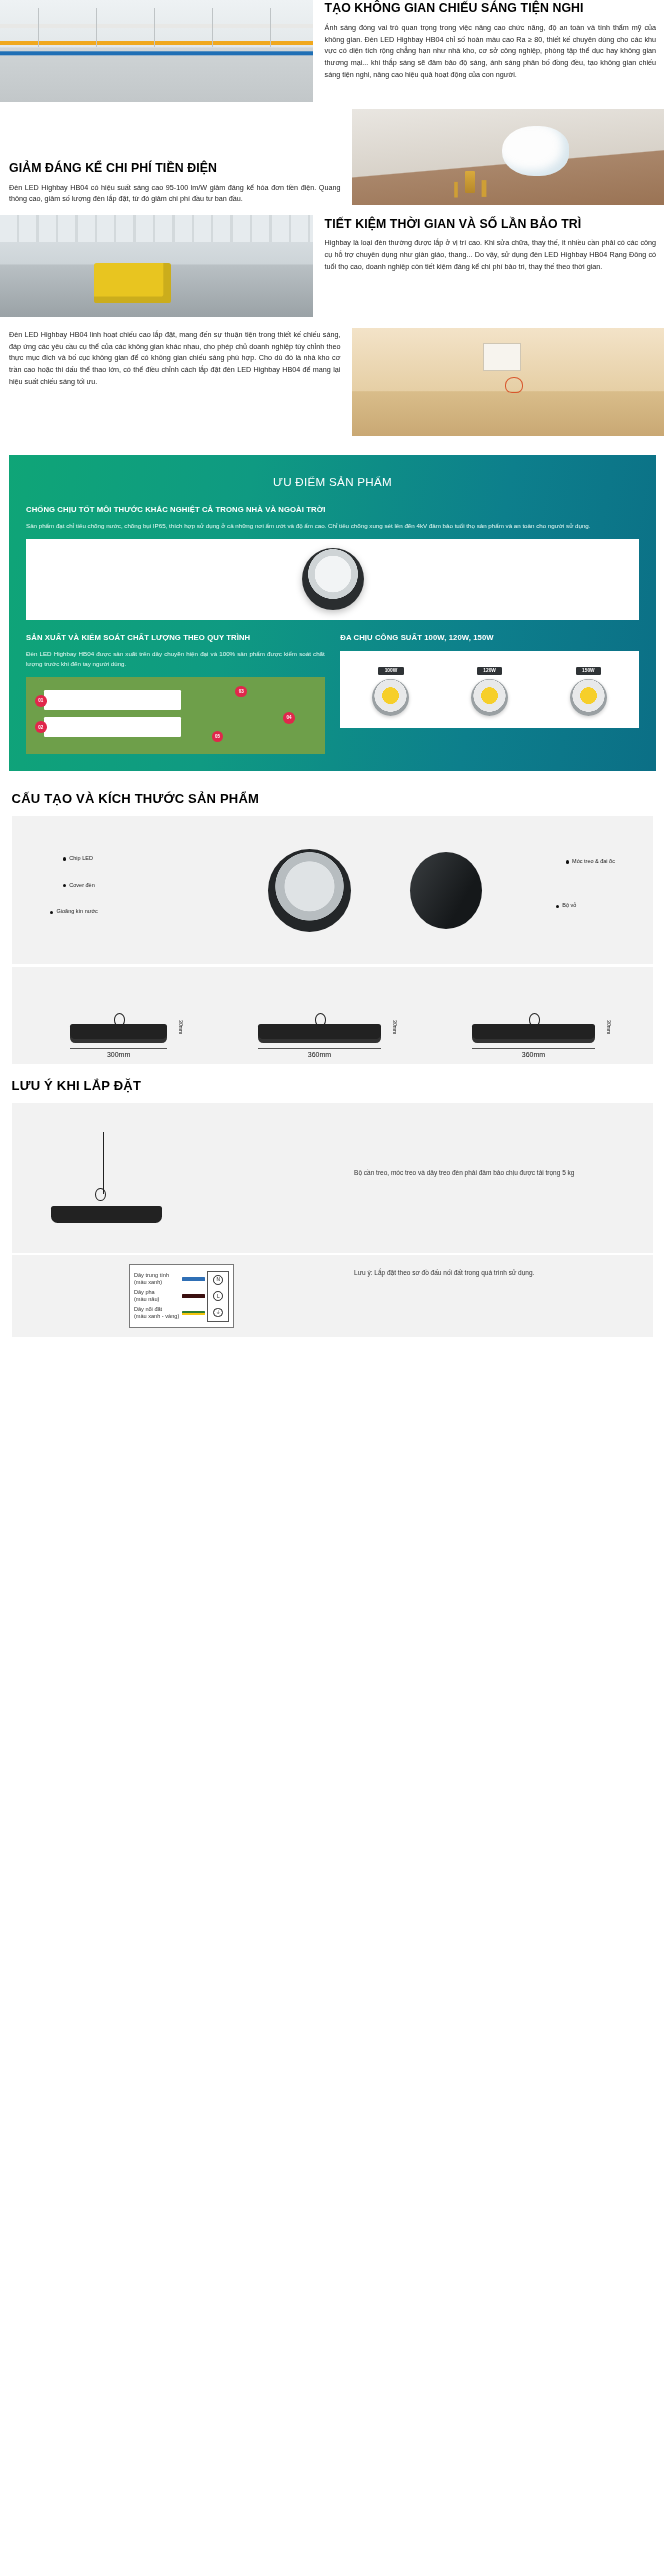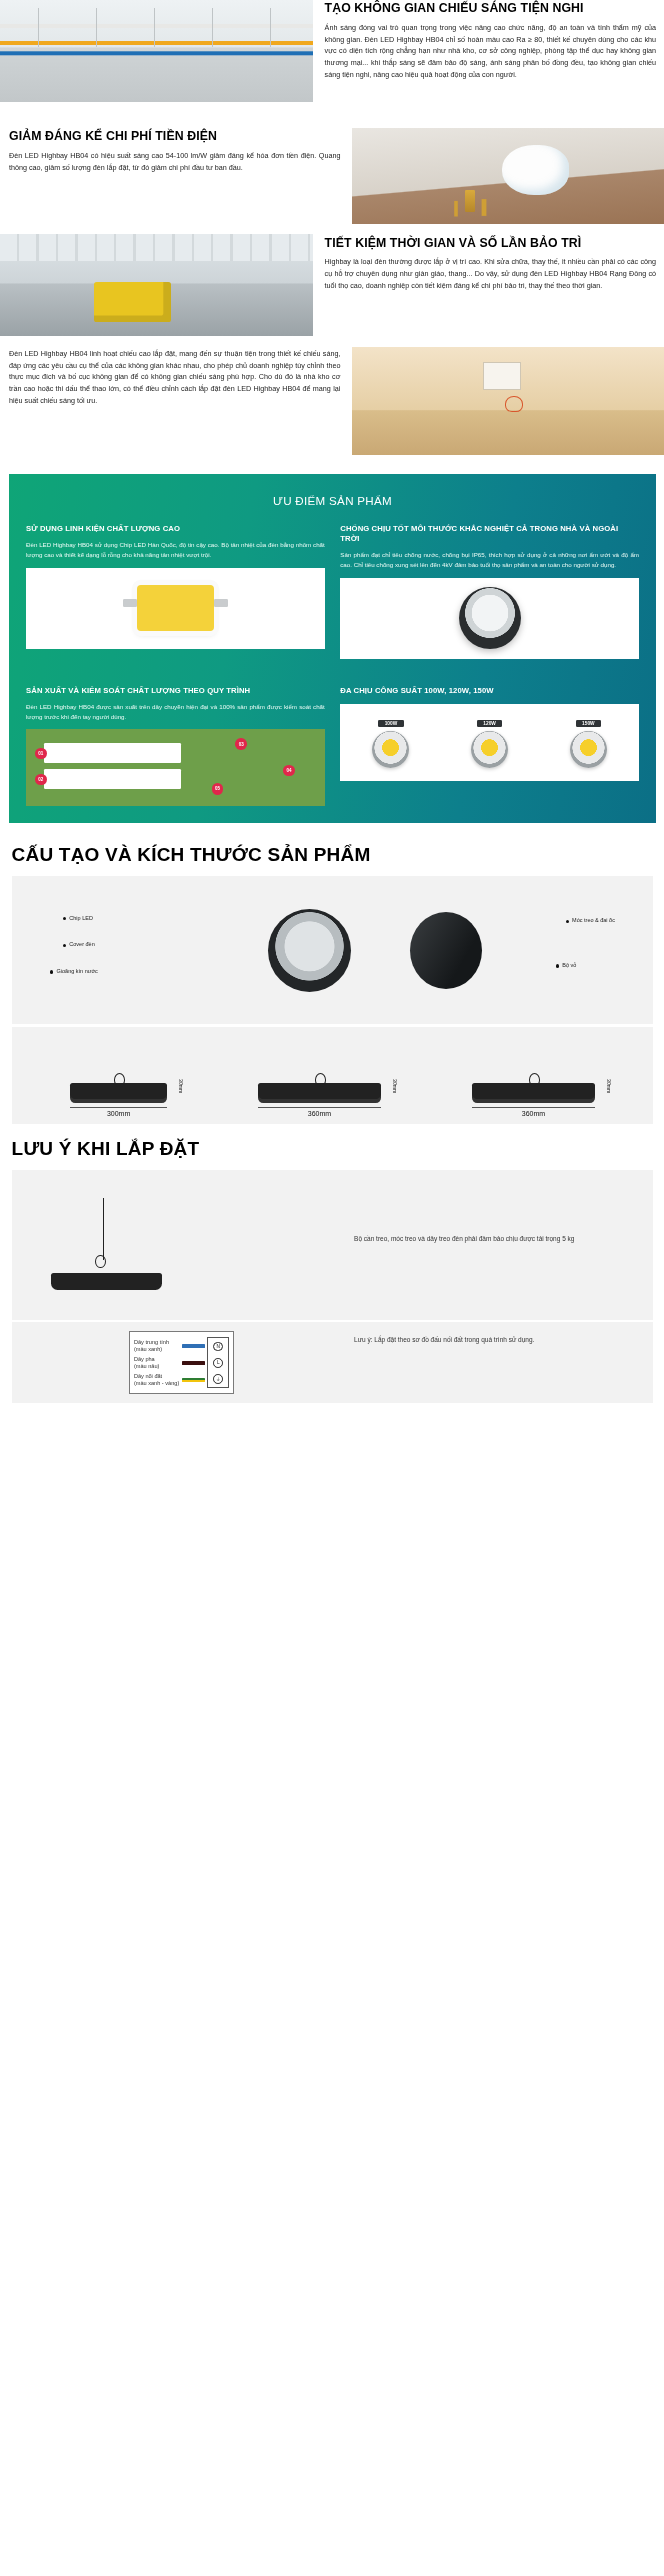--- a/index.html
+++ b/index.html
@@ -49,21 +49,21 @@
     margin:0 0 5.8px 0; letter-spacing:0.1px; min-height:10.3px;
   }
   p.adv-txt {
     font-size:6.2px; line-height:1.6; color:#eafcf6; text-align:justify;
     margin:0 0 7.7px 0;
   }
   .adv-media { width:100%; margin-top:2.6px; }
 
   
   h2.sec-ttl {
-    font-size:19px; font-weight:bold; color:#000; letter-spacing:0.2px;
+    font-size:13px; font-weight:bold; color:#000; letter-spacing:0.2px;
     padding:14px 11.6px 10.3px 11.6px; text-transform:uppercase;
   }
   .grey-card { margin:0 11.6px; background:#f2f2f2; padding:10.3px 6.5px; }
 
   
   .install-row { display:flex; align-items:flex-start; gap:9px; }
   .note-txt { font-size:6.5px; line-height:1.65; color:#333; }
 
   .legend-box { border:0.6px solid #7a7a7a; background:#fff; padding:5.2px 3.9px; display:flex; }
   .legend-labels { font-size:5.6px; line-height:1.28; color:#333; }
@@ -203,27 +203,27 @@
   <div class="feat">
     <div class="col-img">
       <div class="photo ph factory"></div>
     </div>
     <div class="col-txt">
       <h2 class="ttl">TẠO KHÔNG GIAN CHIẾU SÁNG TIỆN NGHI</h2>
       <p class="body">Ánh sáng đóng vai trò quan trọng trong việc nâng cao chức năng, độ an toàn và tính thẩm mỹ của không gian. Đèn LED Highbay HB04 chỉ số hoàn màu cao Ra ≥ 80, thiết kế chuyên dùng cho các khu vực có diện tích rộng chẳng hạn như nhà kho, cơ sở công nghiệp, phòng tập thể dục hay không gian thương mại... khi thắp sáng sẽ đảm bảo độ sáng, ánh sáng phân bố đồng đều, tạo không gian chiếu sáng tiện nghi, nâng cao hiệu quả hoạt động của con người.</p>
     </div>
   </div>
 
-  <div class="feat rev" style="margin-top:26px;">
+  <div class="feat rev" style="margin-top:7px;align-items:flex-end;">
     <div class="col-img">
       <div class="photo ph piggy"></div>
     </div>
     <div class="col-txt">
       <h2 class="ttl">GIẢM ĐÁNG KỂ CHI PHÍ TIỀN ĐIỆN</h2>
-      <p class="body">Đèn LED Highbay HB04 có hiệu suất sáng cao 54-100 lm/W giảm đáng kể hóa đơn tiền điện. Quang thông cao, giảm số lượng đèn lắp đặt, từ đó giảm chi phí đầu tư ban đầu.</p>
+      <p class="body">Đèn LED Highbay HB04 có hiệu suất sáng cao 95-100 lm/W giảm đáng kể hóa đơn tiền điện. Quang thông cao, giảm số lượng đèn lắp đặt, từ đó giảm chi phí đầu tư ban đầu.</p>
     </div>
   </div>
 
   <div class="feat" style="margin-top:10.3px;">
     <div class="col-img">
       <div class="photo ph warehouse"></div>
     </div>
     <div class="col-txt">
       <h2 class="ttl">TIẾT KIỆM THỜI GIAN VÀ SỐ LẦN BẢO TRÌ</h2>
       <p class="body">Highbay là loại đèn thường được lắp ở vị trí cao. Khi sửa chữa, thay thế, it nhiều cần phải có các công cụ hỗ trợ chuyên dụng như giàn giáo, thang... Do vậy, sử dụng đèn LED Highbay HB04 Rạng Đông có tuổi thọ cao, doanh nghiệp còn tiết kiệm đáng kể chi phí bảo trì, thay thế theo thời gian.</p>
@@ -237,37 +237,30 @@
     <div class="col-txt">
       <p class="body">Đèn LED Highbay HB04 linh hoạt chiếu cao lắp đặt, mang đến sự thuận tiện trong thiết kế chiếu sáng, đáp ứng các yêu cầu cụ thể của các không gian khác nhau, cho phép chủ doanh nghiệp tùy chỉnh theo thực mục đích và bố cục không gian để có không gian chiếu sáng phù hợp. Cho dù đó là nhà kho cơ trần cao hoặc thi dấu thể thao lớn, có thể điều chỉnh cách lắp đặt đèn LED Highbay HB04 để mang lại hiệu suất chiếu sáng tối ưu.</p>
     </div>
   </div>
 
   <div class="teal-wrap" style="margin-top:14px;">
     <div class="teal">
       <h2 class="panel-ttl">ƯU ĐIỂM SẢN PHẨM</h2>
 
       <div class="adv-grid">
-        <div class="adv-col">
-          <h3 class="adv-ttl">SỬ DỤNG LINH KIỆN CHẤT LƯỢNG CAO</h3>
-          <p class="adv-txt">Đèn LED Highbay HB04 sử dụng Chip LED Hàn Quốc, độ tin cậy cao. Bộ tản nhiệt của đèn bằng nhôm chất lượng cao và thiết kế dạng lỗ rỗng cho khả năng tản nhiệt vượt trội.</p>
-          <div class="adv-media ph chip">
-            <div class="chip-art"></div>
-          </div>
-        </div>
         <div class="adv-col">
           <h3 class="adv-ttl">CHỐNG CHỊU TỐT MÔI THƯỚC KHẮC NGHIỆT CẢ TRONG NHÀ VÀ NGOÀI TRỜI</h3>
           <p class="adv-txt">Sản phẩm đạt chỉ tiêu chống nước, chống bụi IP65, thích hợp sử dụng ở cả những nơi ẩm ướt và độ ẩm cao. Chỉ tiêu chống xung sét lên đến 4kV đảm bảo tuổi thọ sản phẩm và an toàn cho người sử dụng.</p>
           <div class="adv-media ph lamp">
             <div class="lamp-art"></div>
           </div>
         </div>
       </div>
 
-      <div class="adv-grid" style="margin-top:27px;">
+      <div class="adv-grid" style="margin-top:13px;">
         <div class="adv-col">
           <h3 class="adv-ttl">SẢN XUẤT VÀ KIỂM SOÁT CHẤT LƯỢNG THEO QUY TRÌNH</h3>
           <p class="adv-txt">Đèn LED Highbay HB04 được sản xuất trên dây chuyền hiện đại và 100% sản phẩm được kiểm soát chất lượng trước khi đến tay người dùng.</p>
           <div class="adv-media ph qc">
             <div class="qc-card" style="left:6%;top:18%;width:46%;height:26%;"></div>
             <div class="qc-badge" style="left:3%;top:24%;">01</div>
             <div class="qc-card" style="left:6%;top:52%;width:46%;height:26%;"></div>
             <div class="qc-badge" style="left:3%;top:58%;">02</div>
             <div class="qc-badge" style="right:26%;top:12%;">03</div>
             <div class="qc-badge" style="right:10%;top:46%;">04</div>

